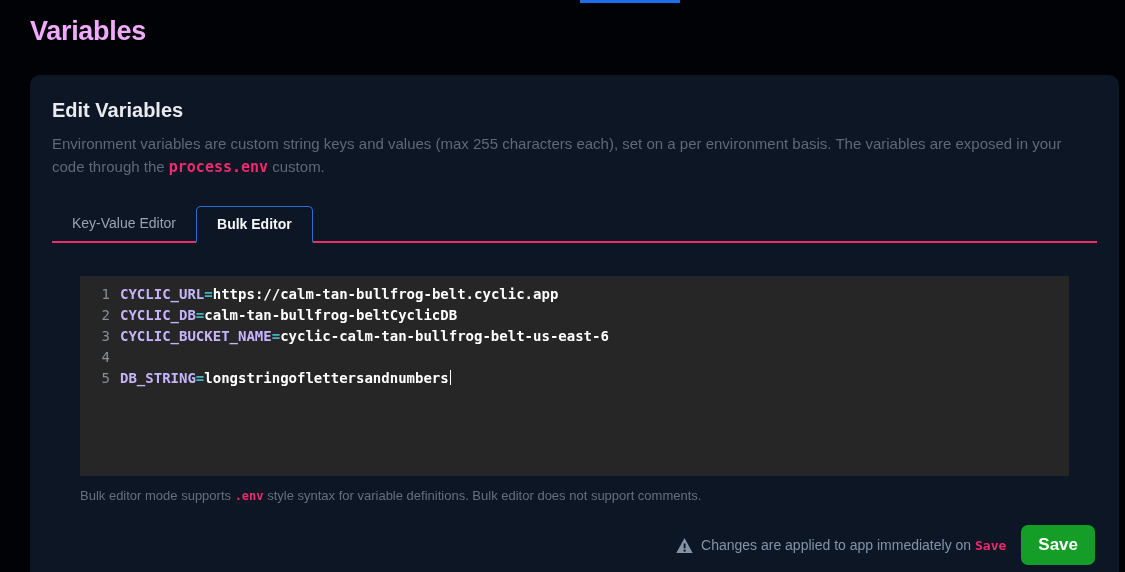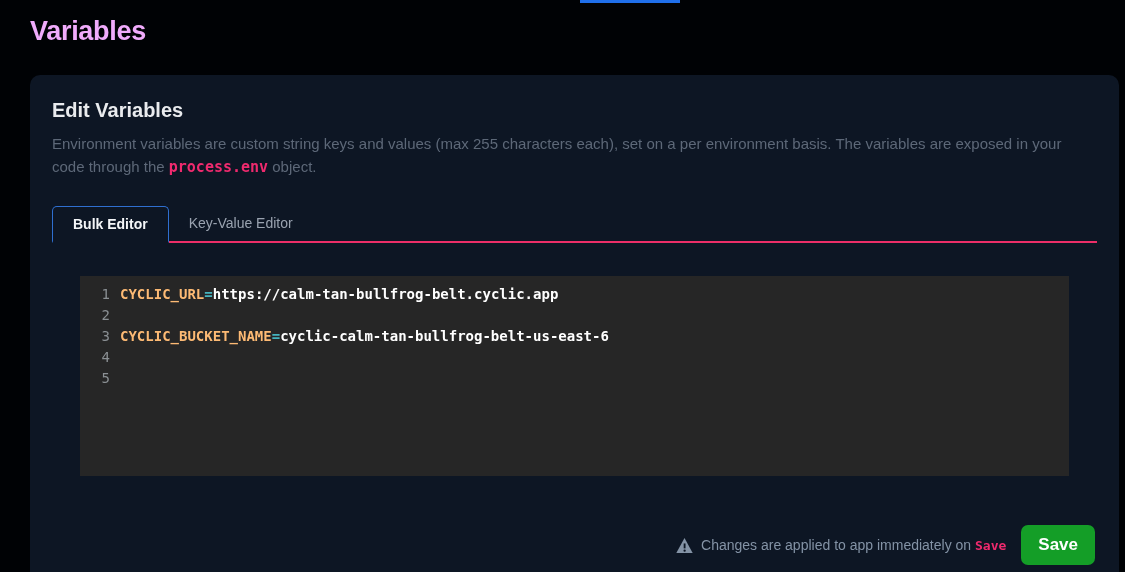--- a/index.html
+++ b/index.html
@@ -50,21 +50,21 @@
   .editor {
     margin: 33px 28px 0 28px; height: 200px;
     background: #262626; padding-top: 8px;
     font-family: "DejaVu Sans Mono", monospace;
     font-size: 14px; line-height: 21px; cursor: text;
     overflow: hidden;
   }
   .code-line { display: flex; white-space: pre; }
   .line-num { width: 30px; flex: none; text-align: right; color: #8a8f93; }
   .line-content { margin-left: 10px; font-weight: bold; }
-  .env-key { color: #fdba74; }
+  .env-key { color: #c4b5fd; }
   .env-eq  { color: #45b3be; }
   .env-val { color: #ffffff; }
   .caret {
     display: inline-block; width: 1.5px; height: 15px;
     background: #ffffff; vertical-align: -2px; margin-left: 1px;
   }
   .footnote { margin: 12px 28px 0 28px; font-size: 13px; color: #676f7e; }
   .footnote .inline-code { font-size: 12px; }
   .footer {
     position: absolute; right: 24px; bottom: 21px;
@@ -85,47 +85,50 @@
 <body>
 
 <div class="top-indicator"></div>
 
 <h1 class="page-title">Variables</h1>
 
 <div class="card">
 
   <h2 class="card-heading">Edit Variables</h2>
 
-  <p class="card-desc"><span>Environment variables are custom string keys and values (max 255 characters each), set on a per environment basis. The variables are exposed in your code through the </span><span class="inline-code">process.env</span><span> object.</span></p>
+  <p class="card-desc"><span>Environment variables are custom string keys and values (max 255 characters each), set on a per environment basis. The variables are exposed in your code through the </span><span class="inline-code">process.env</span><span> custom.</span></p>
 
   <div class="tabs-row">
+    <div class="tab">Key-Value Editor</div>
     <div class="tab active">Bulk Editor</div>
-    <div class="tab">Key-Value Editor</div>
   </div>
 
   <div class="editor">
     <div class="code-line">
       <span class="line-num">1</span>
       <span class="line-content"><span class="env-key">CYCLIC_URL</span><span class="env-eq">=</span><span class="env-val">https://calm-tan-bullfrog-belt.cyclic.app</span></span>
     </div>
     <div class="code-line">
       <span class="line-num">2</span>
+      <span class="line-content"><span class="env-key">CYCLIC_DB</span><span class="env-eq">=</span><span class="env-val">calm-tan-bullfrog-beltCyclicDB</span></span>
     </div>
     <div class="code-line">
       <span class="line-num">3</span>
       <span class="line-content"><span class="env-key">CYCLIC_BUCKET_NAME</span><span class="env-eq">=</span><span class="env-val">cyclic-calm-tan-bullfrog-belt-us-east-6</span></span>
     </div>
     <div class="code-line">
       <span class="line-num">4</span>
     </div>
     <div class="code-line">
       <span class="line-num">5</span>
+      <span class="line-content"><span class="env-key">DB_STRING</span><span class="env-eq">=</span><span class="env-val">longstringoflettersandnumbers</span><span class="caret"></span></span>
     </div>
   </div>
 
+  <p class="footnote"><span>Bulk editor mode supports </span><span class="inline-code">.env</span><span> style syntax for variable definitions. Bulk editor does not support comments.</span></p>
 
   <div class="footer">
     <div class="warning">
       <span class="warning-icon">
         <svg width="17" height="15" viewBox="0 0 24 22">
           <path d="M12 0 L24 22 L0 22 Z" fill="#8493a6"></path>
           <rect x="10.8" y="8" width="2.7" height="7.2" fill="#0d1624"></rect>
           <circle cx="12.15" cy="18.6" r="1.7" fill="#0d1624"></circle>
         </svg>
       </span>

